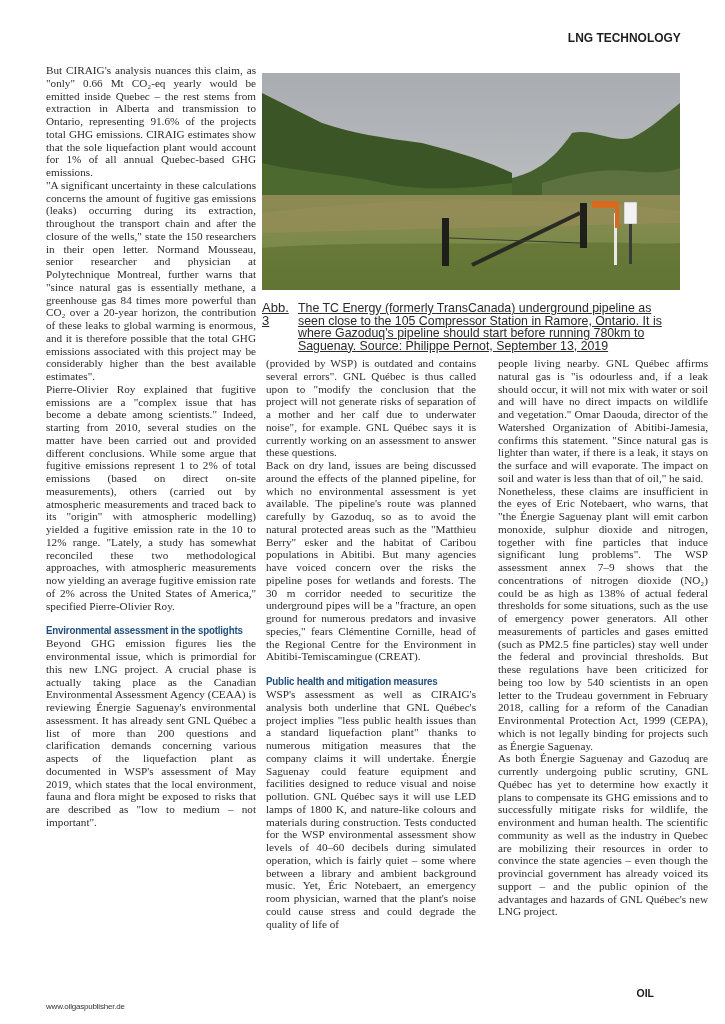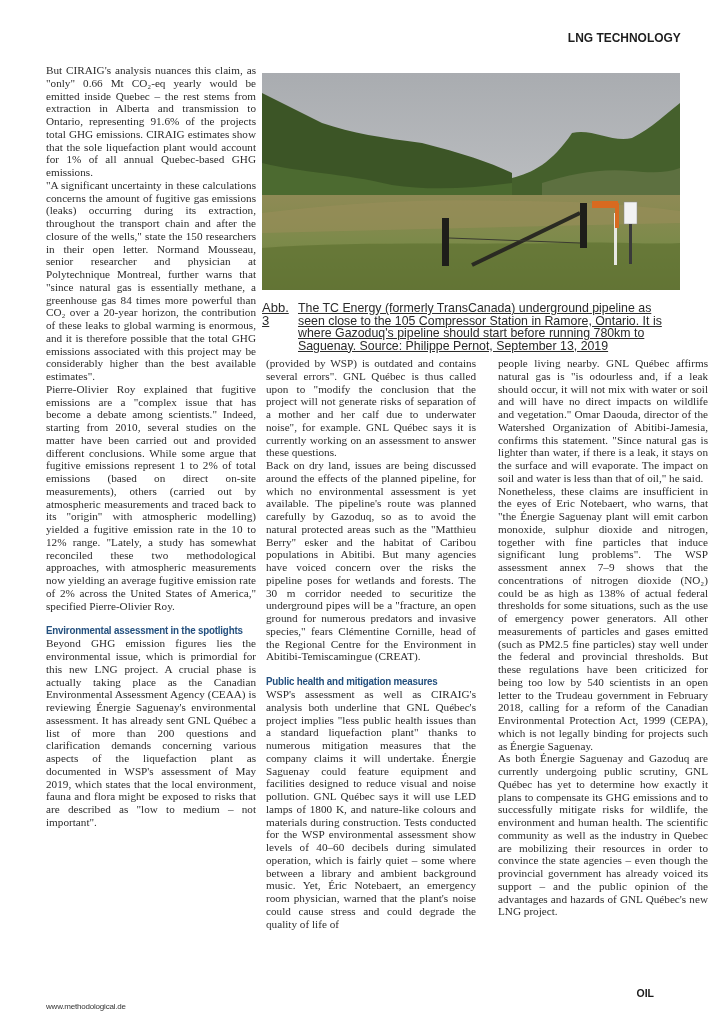--- a/index.html
+++ b/index.html
@@ -106,21 +106,21 @@
   <h3>Public health and mitigation measures</h3>
   <p>WSP's assessment as well as CIRAIG's analysis both underline that GNL Québec's project implies "less public health issues than a standard liquefaction plant" thanks to numerous mitigation measures that the company claims it will undertake. Énergie Saguenay could feature equipment and facilities designed to reduce visual and noise pollution. GNL Québec says it will use LED lamps of 1800 K, and nature-like colours and materials during construction. Tests conducted for the WSP environmental assessment show levels of 40–60 decibels during simulated operation, which is fairly quiet – some where between a library and ambient background music. Yet, Éric Notebaert, an emergency room physician, warned that the plant's noise could cause stress and could degrade the quality of life of</p>
 </div>
 
 <div class="col" id="col3">
   <p>people living nearby. GNL Québec affirms natural gas is "is odourless and, if a leak should occur, it will not mix with water or soil and will have no direct impacts on wildlife and vegetation." Omar Daouda, director of the Watershed Organization of Abitibi-Jamesia, confirms this statement. "Since natural gas is lighter than water, if there is a leak, it stays on the surface and will evaporate. The impact on soil and water is less than that of oil," he said.</p>
   <p>Nonetheless, these claims are insufficient in the eyes of Eric Notebaert, who warns, that "the Énergie Saguenay plant will emit carbon monoxide, sulphur dioxide and nitrogen, together with fine particles that induce significant lung problems". The WSP assessment annex 7–9 shows that the concentrations of nitrogen dioxide (NO₂) could be as high as 138% of actual federal thresholds for some situations, such as the use of emergency power generators. All other measurements of particles and gases emitted (such as PM2.5 fine particles) stay well under the federal and provincial thresholds. But these regulations have been criticized for being too low by 540 scientists in an open letter to the Trudeau government in February 2018, calling for a reform of the Canadian Environmental Protection Act, 1999 (CEPA), which is not legally binding for projects such as Énergie Saguenay.</p>
   <p>As both Énergie Saguenay and Gazoduq are currently undergoing public scrutiny, GNL Québec has yet to determine how exactly it plans to compensate its GHG emissions and to successfully mitigate risks for wildlife, the environment and human health. The scientific community as well as the industry in Quebec are mobilizing their resources in order to convince the state agencies – even though the provincial government has already voiced its support – and the public opinion of the advantages and hazards of GNL Québec's new LNG project.</p>
 </div>
 
-<a class="footer-left">www.methodological.de</a>
+<a class="footer-left">www.oilgaspublisher.de</a>
 
 <div class="footer-right">
   <span class="edition">45. Edition · Issue 4/2019</span>
   <span class="logo">
     <span>OIL</span>
     <span>GAS</span>
   </span>
   <span class="page-num">211</span>
 </div>
 

